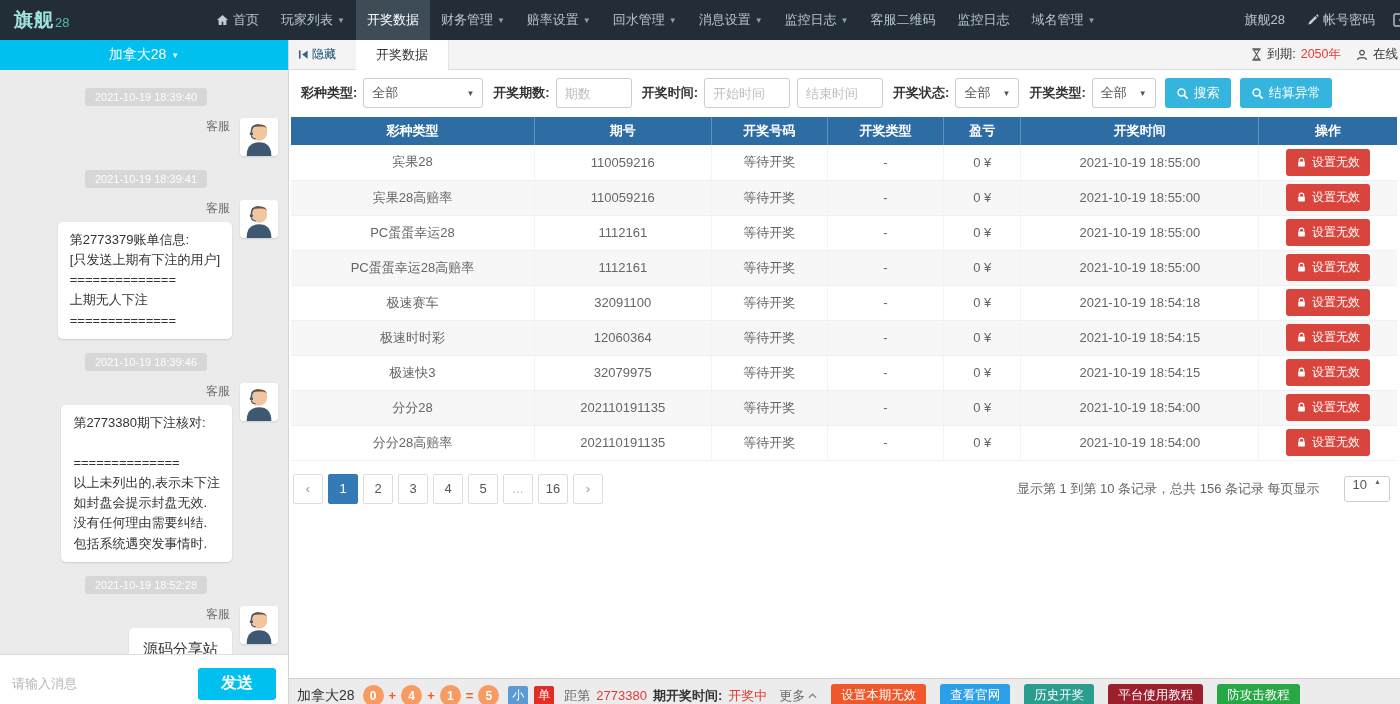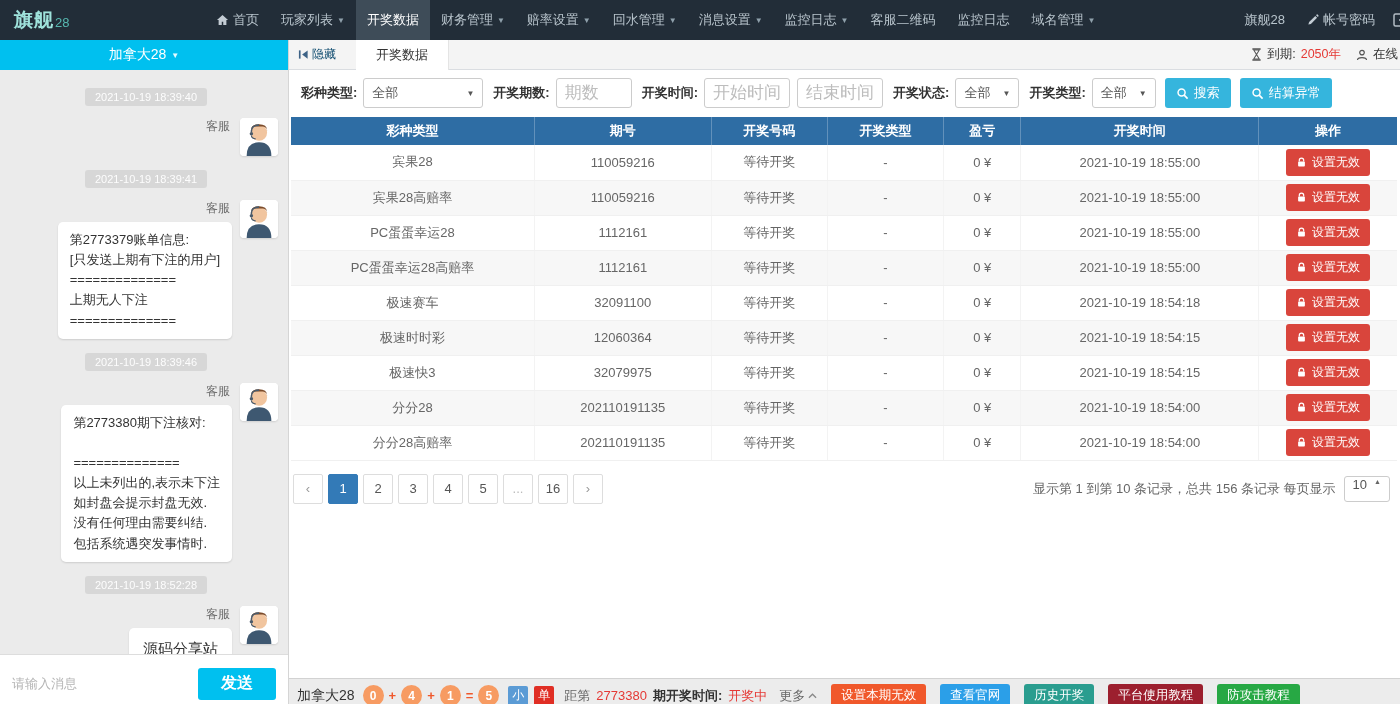--- a/index.html
+++ b/index.html
@@ -66,21 +66,21 @@
   .expiry-value { color:#e53935; margin-right:10px; }
 
   .filters { display:flex; align-items:center; padding:8px 0 9px 2px; background:#fff; flex:none; }
   .f-label { font-size:13px; font-weight:bold; color:#333; margin:0 6px 0 10px; white-space:nowrap; }
   .sel { height:30px; border:1px solid #ccc; border-radius:3px; background:#fff;
     display:flex; align-items:center; justify-content:space-between; padding:0 8px;
     font-size:13px; color:#555; cursor:pointer; }
   .sel .caret { color:#555; }
   .sel-type { width:120px; } .sel-sm { width:64px; }
   .f-input { height:30px; border:1px solid #ccc; border-radius:3px; padding:0 8px;
-    font-size:17px; color:#555; font-family:inherit; outline:none; }
+    font-size:13px; color:#555; font-family:inherit; outline:none; }
   .f-input::placeholder { color:#bdbdbd; }
   .in-period { width:76px; } .in-time { width:86px; }
   .in-time + .in-time { margin-left:7px; }
   .cyan-btn { height:30px; background:#35b5dd; color:#fff; border:none; border-radius:3px;
     display:flex; align-items:center; gap:5px; padding:0 11px; font-size:13px; cursor:pointer;
     font-family:inherit; margin-left:9px; }
 
   table.data { width:calc(100% - 5px); margin:0 3px 0 2px; border-collapse:collapse; flex:none; }
   table.data th { background:#2e6da4; color:#fff; font-size:13px; font-weight:bold;
     height:28px; text-align:center; border-left:1px solid rgba(255,255,255,.25); }
@@ -97,21 +97,21 @@
 
   .pager-row { display:flex; align-items:center; margin:13px 10px 0 4px; flex:none; }
   .pages { display:flex; gap:5px; }
   .page { min-width:30px; height:30px; border:1px solid #ddd; background:#fff; color:#555;
     font-size:13px; display:inline-flex; align-items:center; justify-content:center;
     border-radius:2px; padding:0 6px; cursor:pointer; }
   .page.arrow { color:#999; }
   .page.dots { color:#bbb; cursor:default; }
   .page.active { background:#337ab7; border-color:#337ab7; color:#fff; }
   .pager-summary { margin-left:auto; font-size:13px; color:#666; display:flex;
-    align-items:center; gap:8px; }
+    align-items:center; gap:24px; }
   .page-size { border:1px solid #ccc; border-radius:3px; background:#fff; height:26px;
     display:flex; align-items:flex-start; gap:7px; padding:0 8px; font-size:13px; color:#555;
     cursor:pointer; }
   .page-size .caret { font-size:7px; color:#666; }
 
   .bottombar { position:absolute; left:0; right:0; bottom:0; height:34px; background:#ececec;
     border-top:1px solid #d2d2d2; display:flex; align-items:center; padding:0 8px; gap:6px;
     font-size:13px; color:#333; }
   .bb-game { font-size:14px; margin-right:2px; }
   .circ { width:21px; height:21px; border-radius:50%; background:#f79b62; color:#fff;

